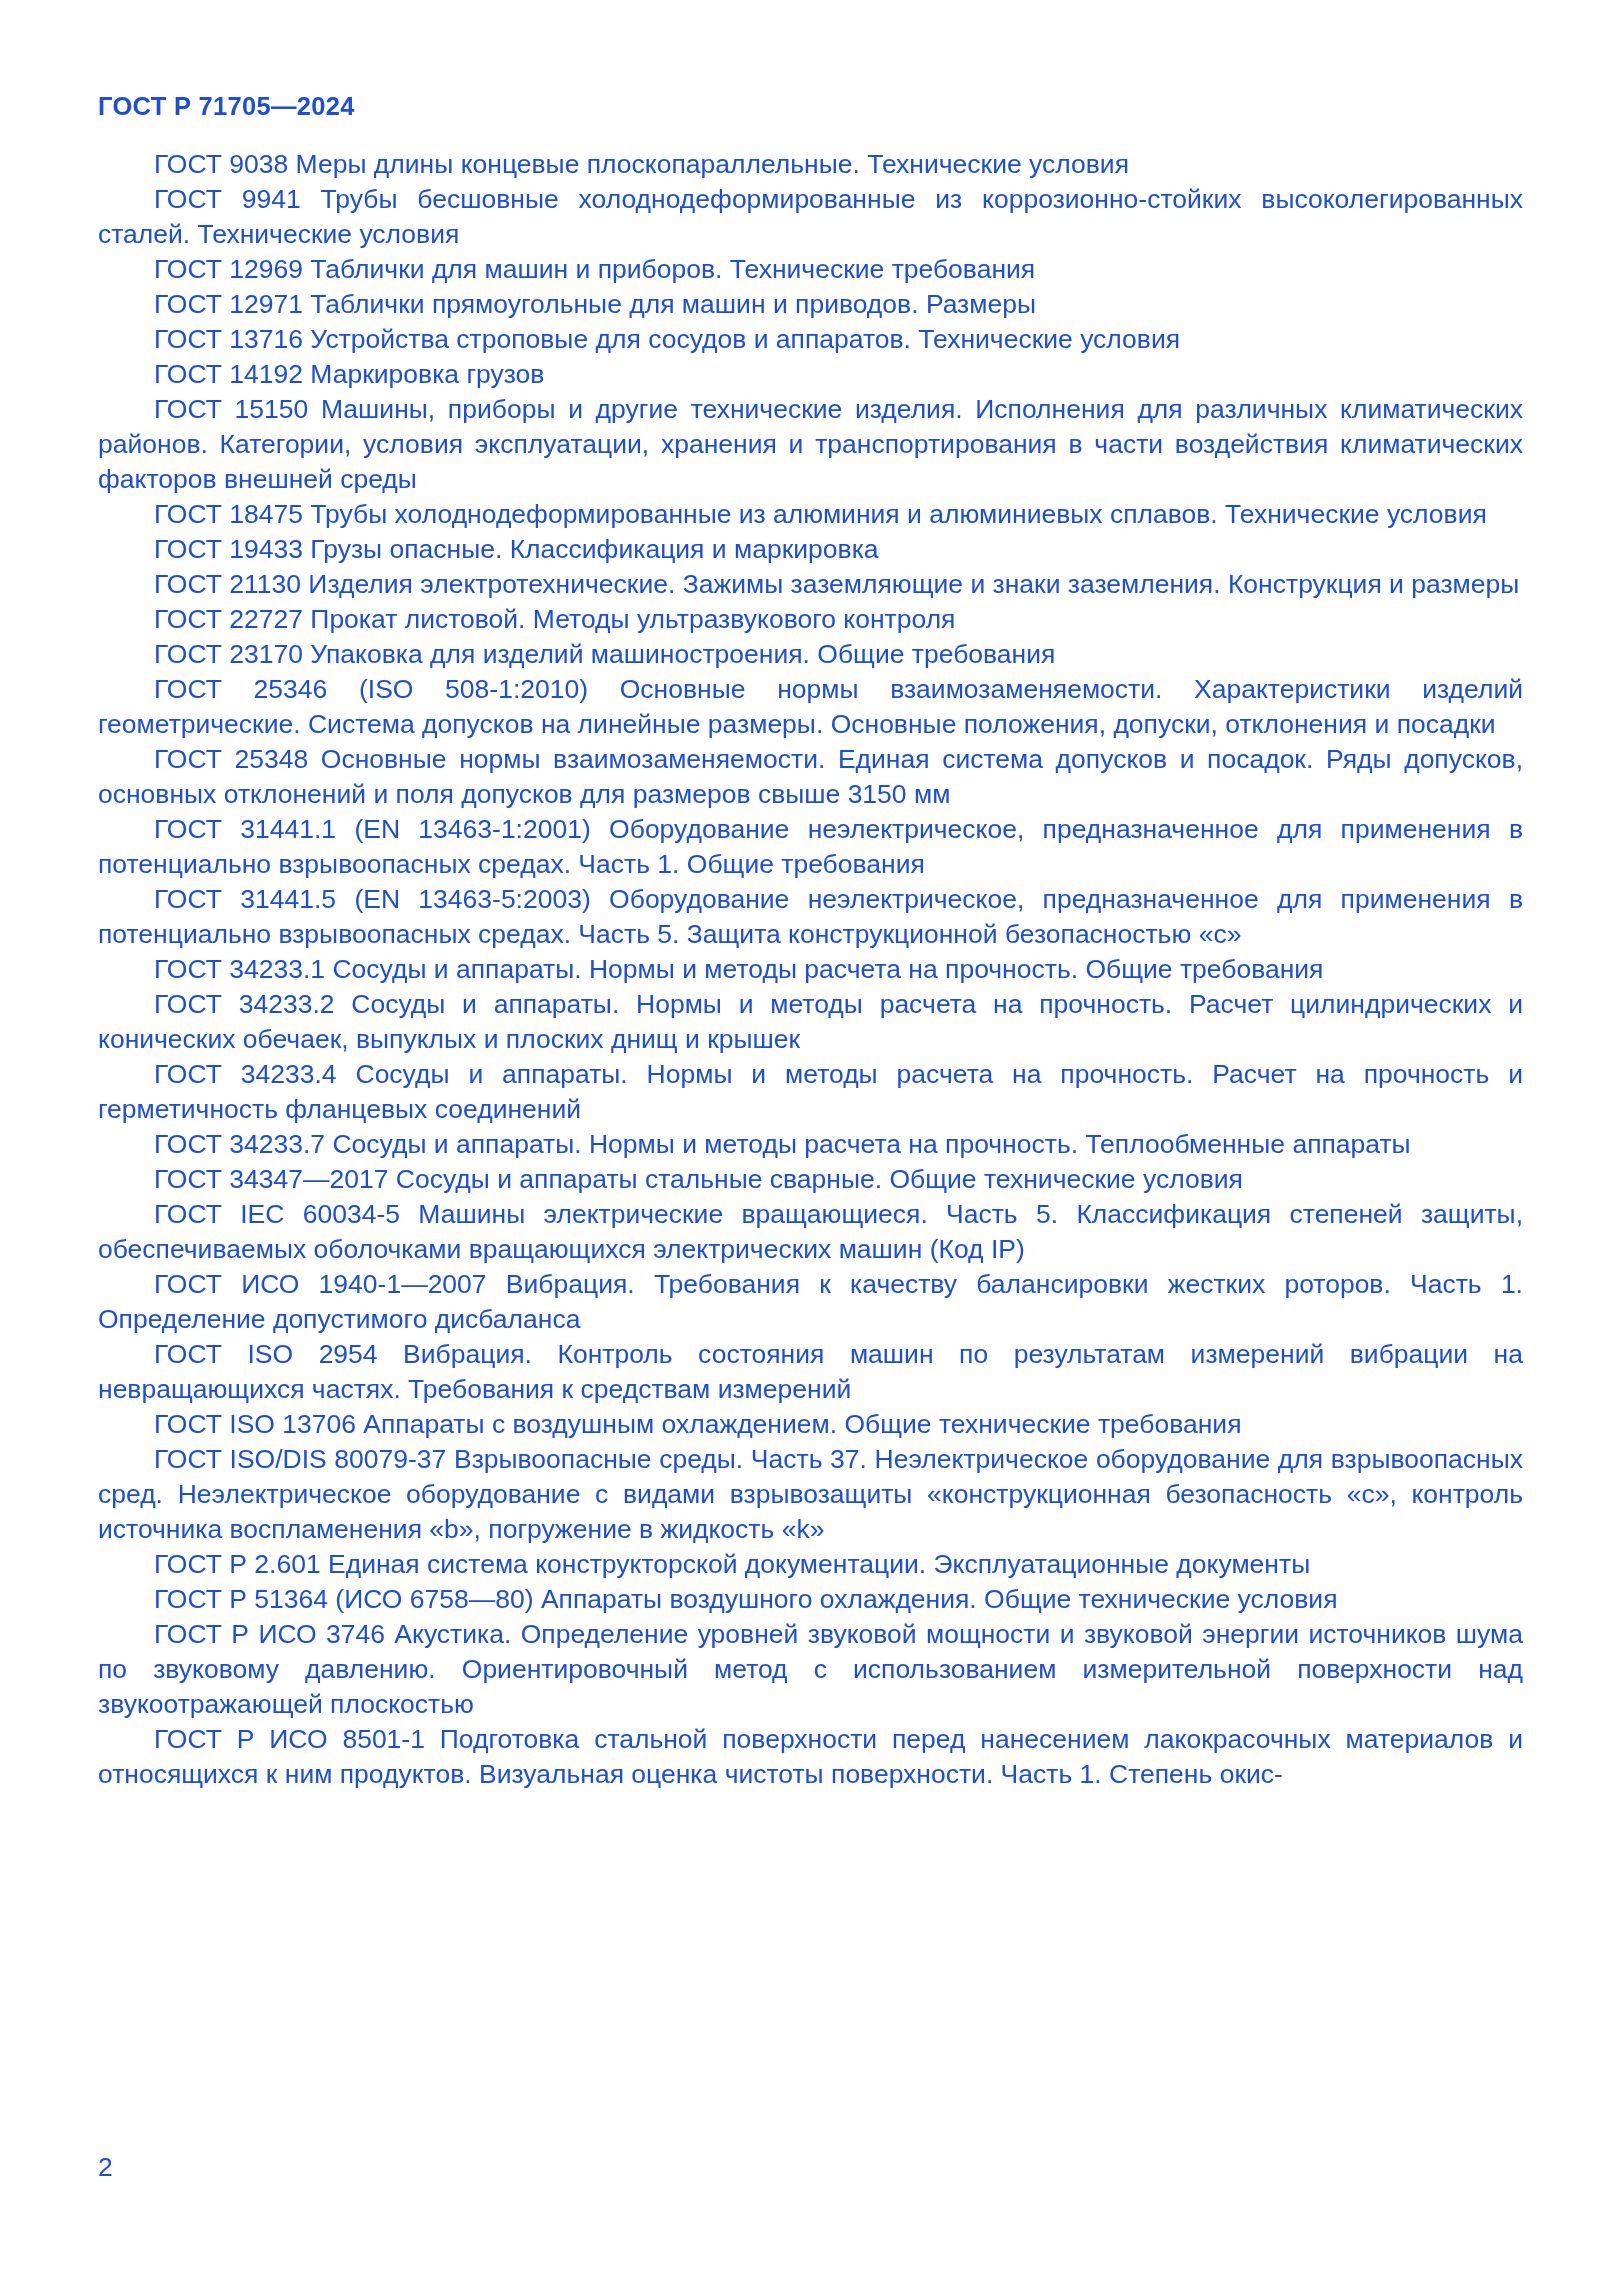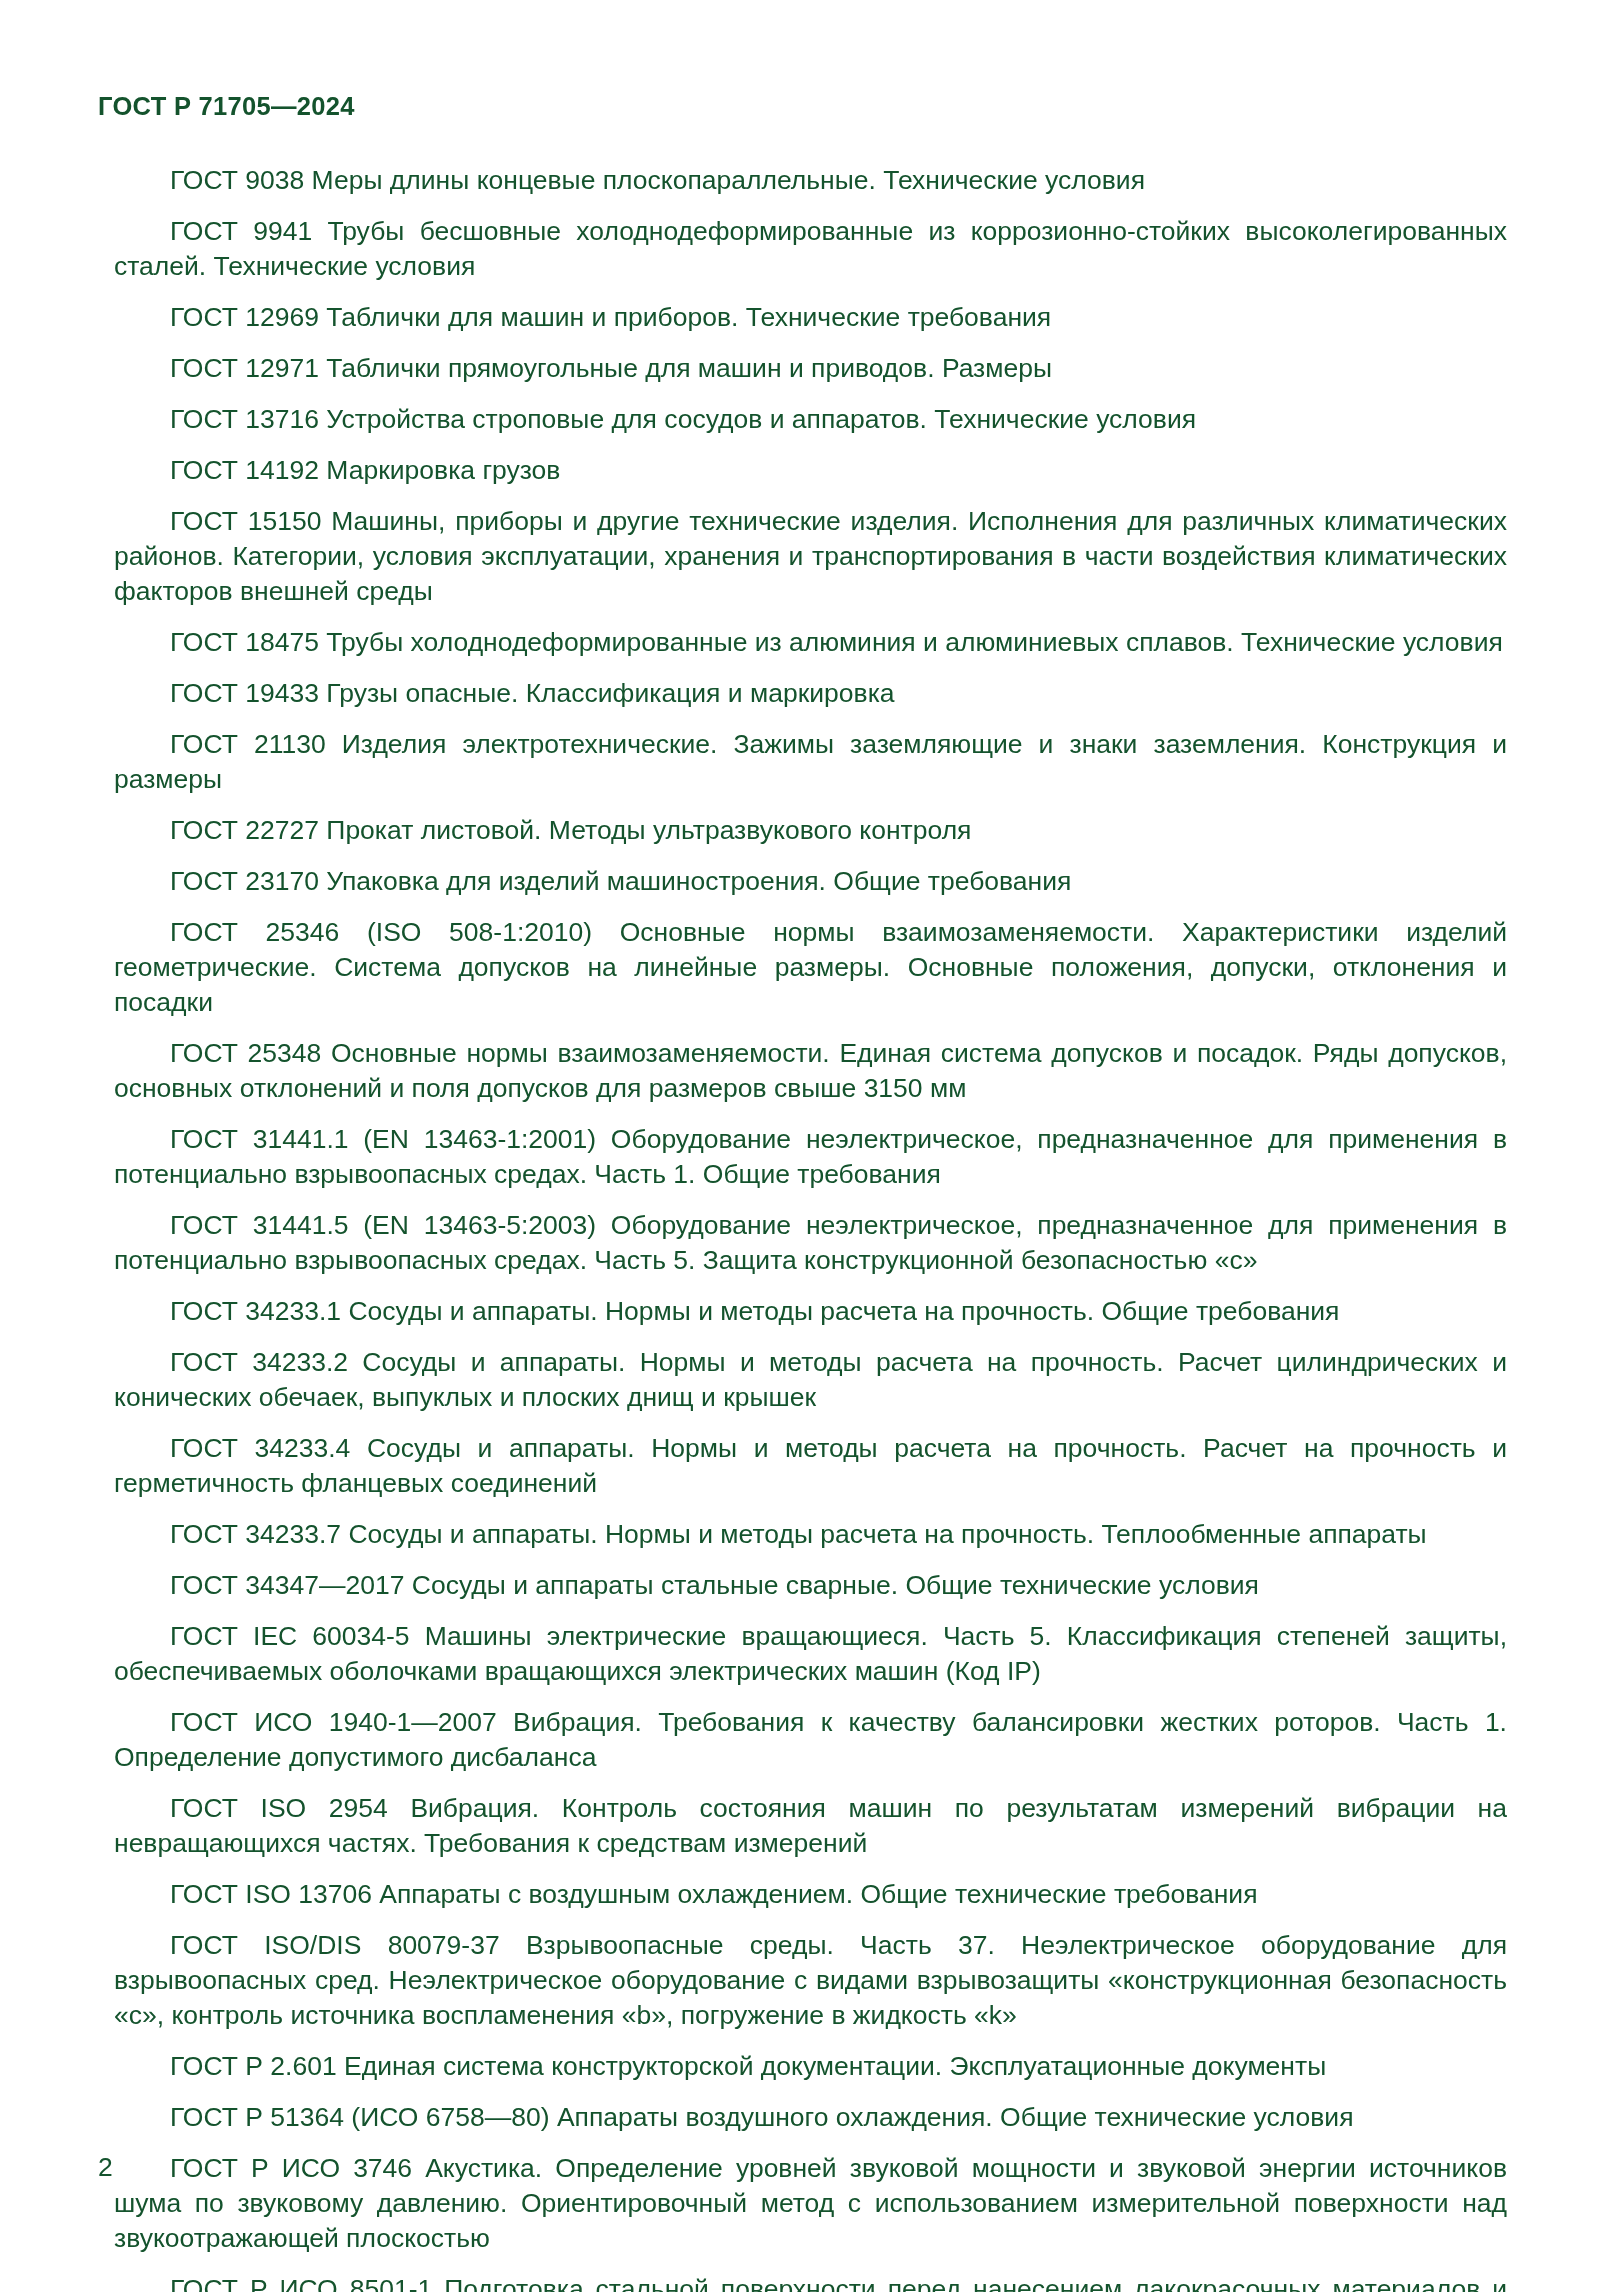--- a/index.html
+++ b/index.html
@@ -6,39 +6,39 @@
     margin: 0;
     padding: 0;
     background: #ffffff;
   }
   .page {
     position: relative;
     width: 1621px;
     height: 2293px;
     background: #ffffff;
     font-family: "Liberation Sans", sans-serif;
-    color: #14532d;
+    color: #1d4ed8;
     overflow: hidden;
   }
   .doc-header {
     position: absolute;
     top: 92px;
     left: 98px;
     font-size: 25.5px;
     font-weight: bold;
     letter-spacing: 0.3px;
   }
   .content {
     position: absolute;
     top: 147px;
     left: 98px;
     width: 1425px;
   }
   .para {
-    margin: 16px;
+    margin: 0;
     font-size: 26.5px;
     line-height: 35px;
     text-align: justify;
     text-indent: 56px;
   }
   .page-number {
     position: absolute;
     top: 2152px;
     left: 98px;
     font-size: 26.5px;

